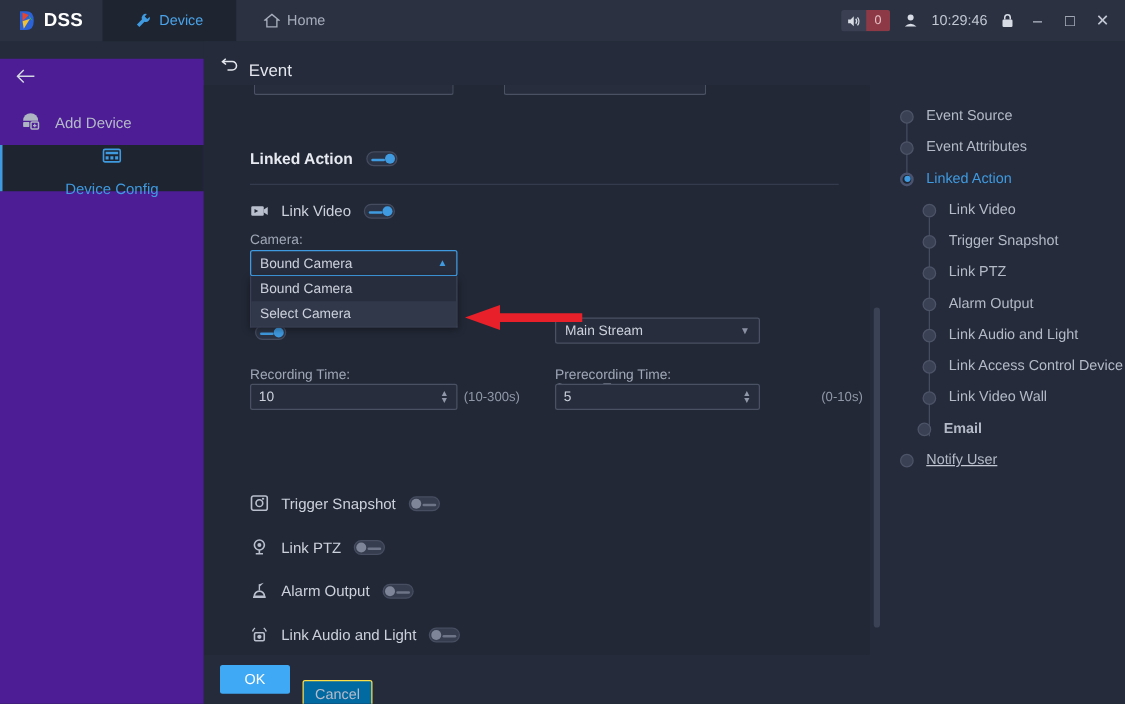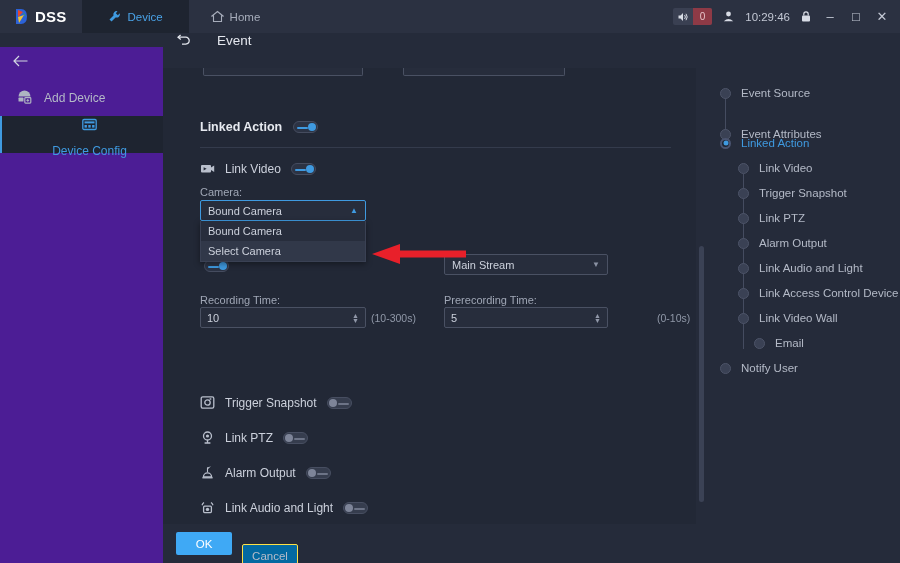--- a/index.html
+++ b/index.html
@@ -77,22 +77,22 @@
   }
   .side-item.active::before {
     content: ""; position: absolute; left: 0; top: 0;
     width: 2px; height: 37px; background: #3f9ae0;
   }
   .side-ic { width: 17px; height: 17px; display: flex; align-items: center; }
 
   
   .page-head {
     position: absolute; top: 33px; left: 163px; width: 737px; height: 31px;
-    background: #252b3a; display: flex; align-items: flex-start;
-    padding-left: 13px; gap: 26px;
+    background: #252b3a; display: flex; align-items: flex-end;
+    padding-left: 13px; gap: 8px;
   }
   .page-title { font-size: 13.5px; color: #e4e7ee; }
 
   
   .content {
     position: absolute; top: 68px; left: 163px;
     width: 545px; height: 456px;
     background: #222836;
     overflow: hidden;
   }
@@ -504,21 +504,21 @@
 
 <div class="rightnav">
   <div class="nav-line" style="left:15px; top:30px; height:51px;"></div>
   <div class="nav-line" style="left:33px; top:106px; height:175px;"></div>
 
   <div class="nav-item" style="left:10px; top:19px;">
     <span class="nav-dot"></span>
     <span class="nav-label">Event Source</span>
   </div>
 
-  <div class="nav-item" style="left:10px; top:60px;">
+  <div class="nav-item" style="left:10px; top:44px;">
     <span class="nav-dot"></span>
     <span class="nav-label">Event Attributes</span>
   </div>
 
   <div class="nav-item" style="left:10px; top:69px;">
     <span class="nav-dot active"></span>
     <span class="nav-label active">Linked Action</span>
   </div>
 
   <div class="nav-item" style="left:28px; top:94px;">
@@ -549,26 +549,26 @@
   <div class="nav-item" style="left:28px; top:219px;">
     <span class="nav-dot"></span>
     <span class="nav-label">Link Access Control Device</span>
   </div>
 
   <div class="nav-item" style="left:28px; top:244px;">
     <span class="nav-dot"></span>
     <span class="nav-label">Link Video Wall</span>
   </div>
 
-  <div class="nav-item" style="left:44px; top:269px;">
+  <div class="nav-item" style="left:24px; top:269px;font-weight:bold;">
     <span class="nav-dot"></span>
     <span class="nav-label">Email</span>
   </div>
 
-  <div class="nav-item" style="left:10px; top:294px;">
+  <div class="nav-item" style="left:10px; top:294px;text-decoration:underline;">
     <span class="nav-dot"></span>
     <span class="nav-label">Notify User</span>
   </div>
 </div>
 
 <div class="footer">
   <div class="btn btn-ok">OK</div>
   <div class="btn btn-cancel">Cancel</div>
 </div>
 

